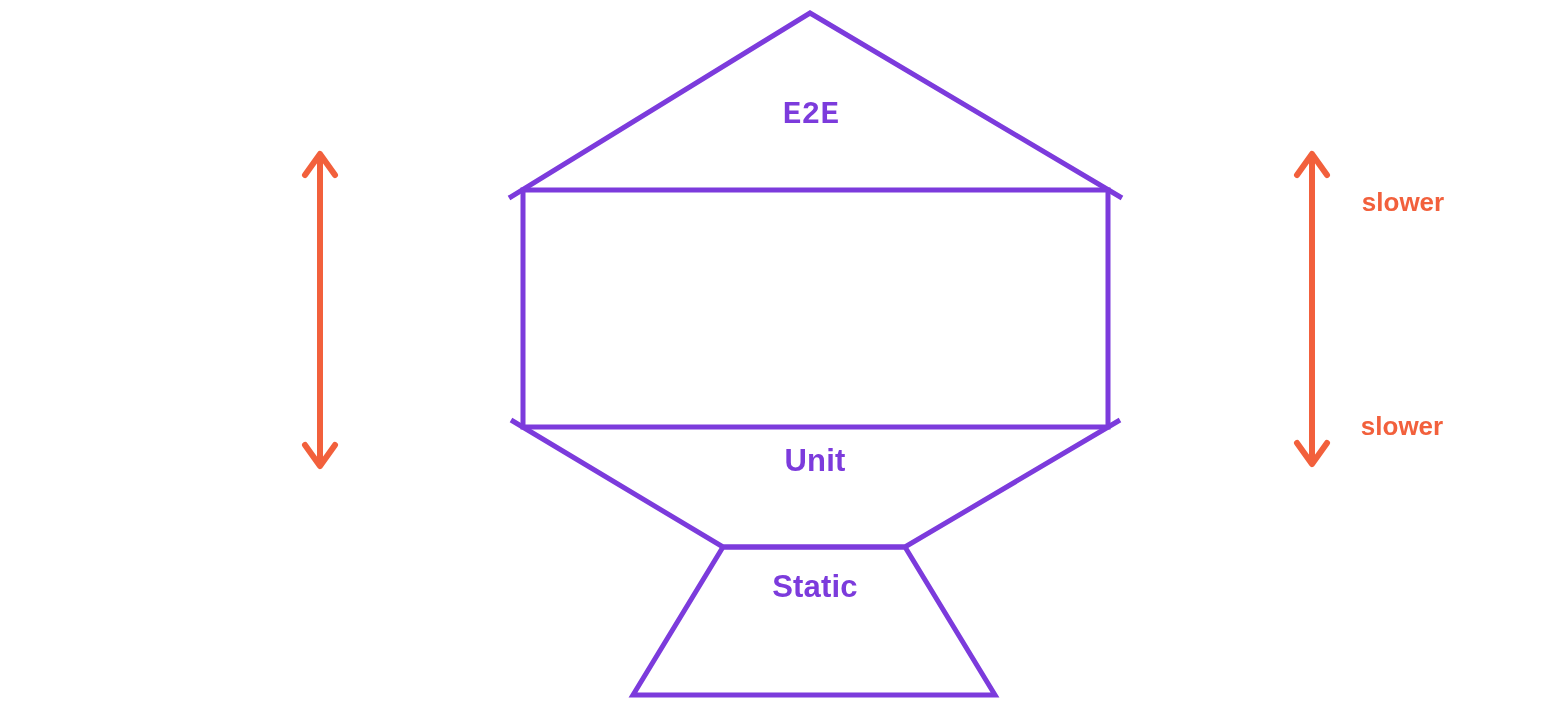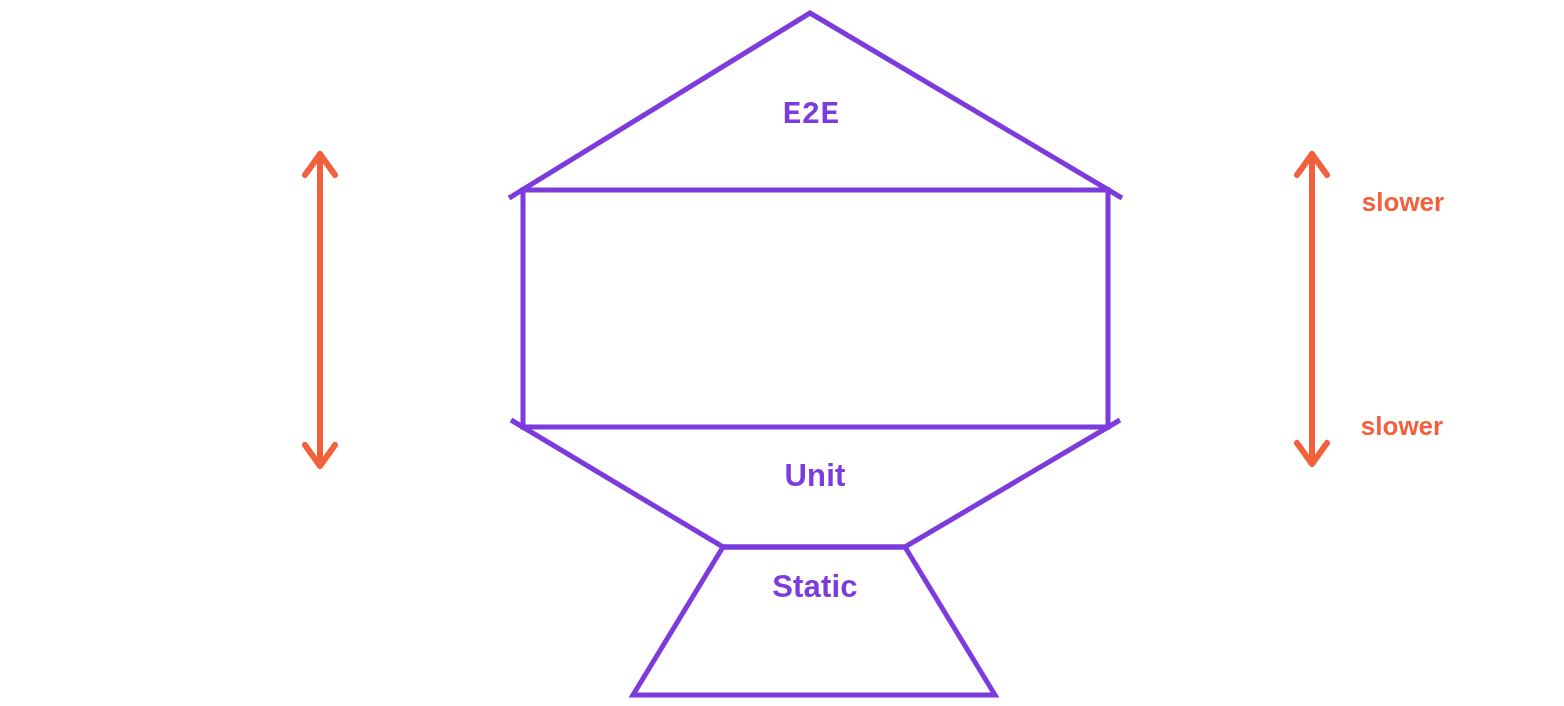--- a/index.html
+++ b/index.html
@@ -73,20 +73,20 @@
     </g>
 
     <g>
       <path class="axis-arrow" d="M1312 158 V460"></path>
       <path class="axis-arrow" d="M1297 175 L1312 154 L1327 175"></path>
       <path class="axis-arrow" d="M1297 443 L1312 464 L1327 443"></path>
     </g>
   </svg>
 
   <div class="label level-label" style="left:811px; top:114px;font-family:Liberation Mono, monospace;">E2E</div>
-  <div class="label level-label" style="left:815px; top:475px;">Unit</div>
+  <div class="label level-label" style="left:815px; top:460px;">Unit</div>
   <div class="label level-label" style="left:815px; top:586px;">Static</div>
 
 
   <div class="label axis-label" style="left:1403px; top:202px;text-align:center;">slower</div>
   <div class="label axis-label" style="left:1402px; top:426px;">slower</div>
 
 </div>
 
 </body></html>

